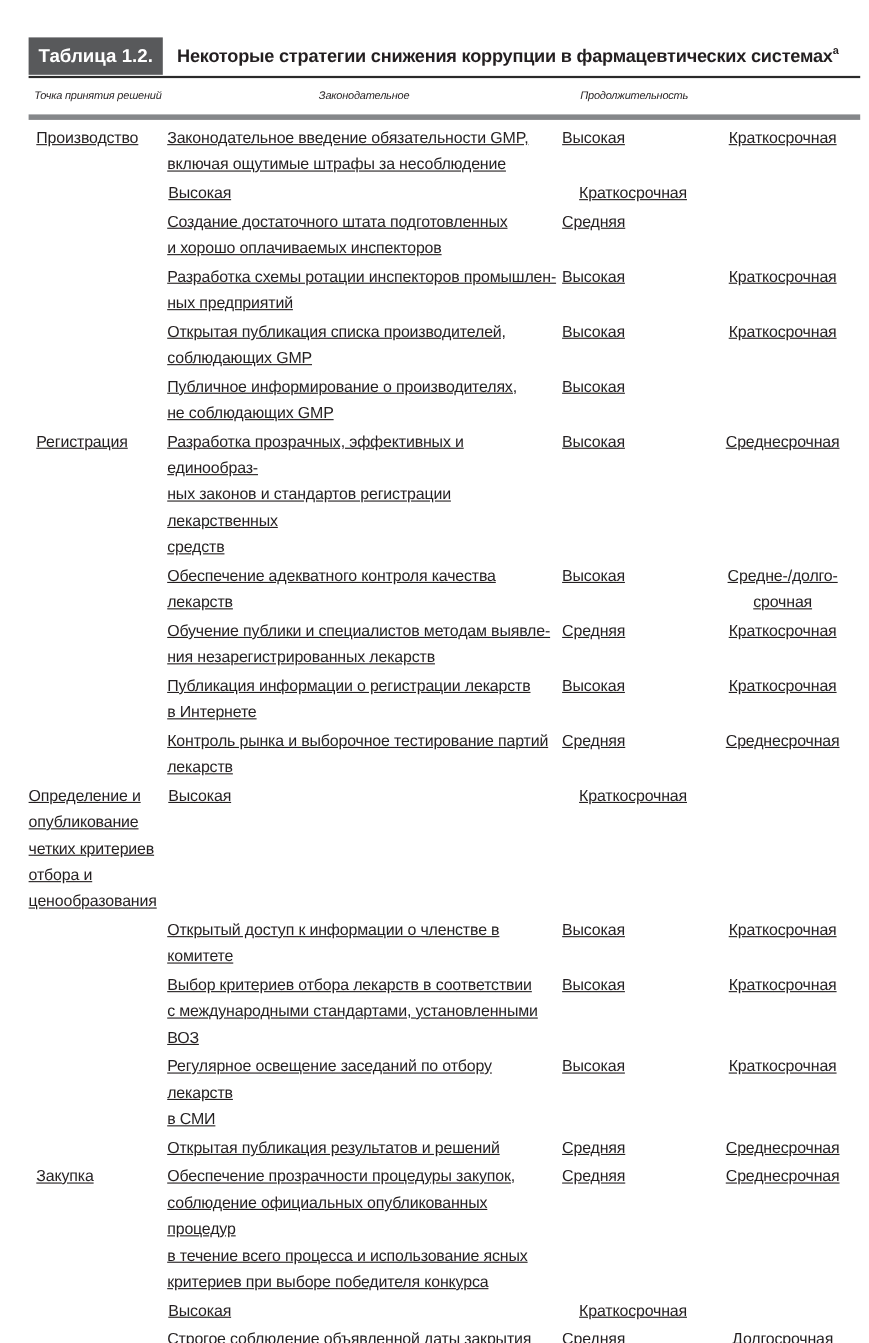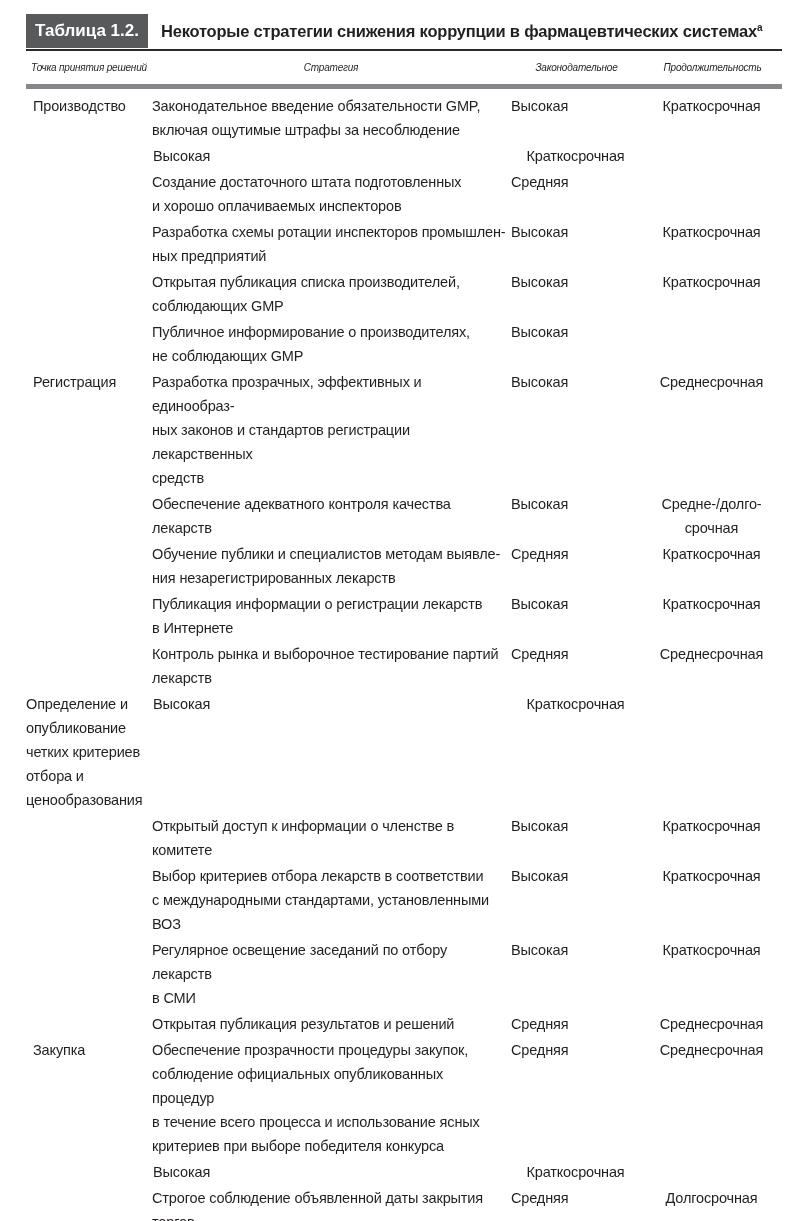--- a/index.html
+++ b/index.html
@@ -18,20 +18,21 @@
     padding: 14px 8px 0 26px;
     box-sizing: border-box;
     width: 790px;
   }
 
   
   .title-bar {
     display: flex;
     align-items: stretch;
     gap: 13px;
+    margin-top: 20px;
   }
   .table-label {
     background: #58595b;
     color: #ffffff;
     font-weight: bold;
     font-size: 17px;
     line-height: 34px;
     padding: 0 9px;
     white-space: nowrap;
     flex: 0 0 auto;
@@ -77,20 +78,21 @@
     margin-bottom: 5px;
   }
 
   
   .tbody {
     font-size: 14.5px;
     letter-spacing: -0.15px;
   }
   .tr {
     padding-bottom: 2px;
+    text-decoration: underline;
   }
   .td {
     line-height: 24px;
     white-space: pre-line;
     vertical-align: top;
   }
   .c1 { padding-left: 7px; }
   .c2 { padding-right: 4px; }
   .c3 { padding-left: 1px; }
   .c4 { padding-right: 2px; text-align: center; }
@@ -102,21 +104,20 @@
 
   <div class="title-bar">
     <div class="table-label">Таблица 1.2.</div>
     <div class="table-title"><span>Некоторые стратегии снижения коррупции в фармацевтических системах</span><sup>a</sup></div>
   </div>
 
   <div class="thin-rule"></div>
 
   <div class="grid col-headers">
     <div class="h">Точка принятия решений</div>
-    <div class="h">Стратегия</div>
     <div class="h">Законодательное</div>
     <div class="h">Продолжительность</div>
   </div>
 
   <div class="thick-rule"></div>
 
   <div class="tbody">
 
     <div class="grid tr">
       <div class="td c1">Производство</div>

